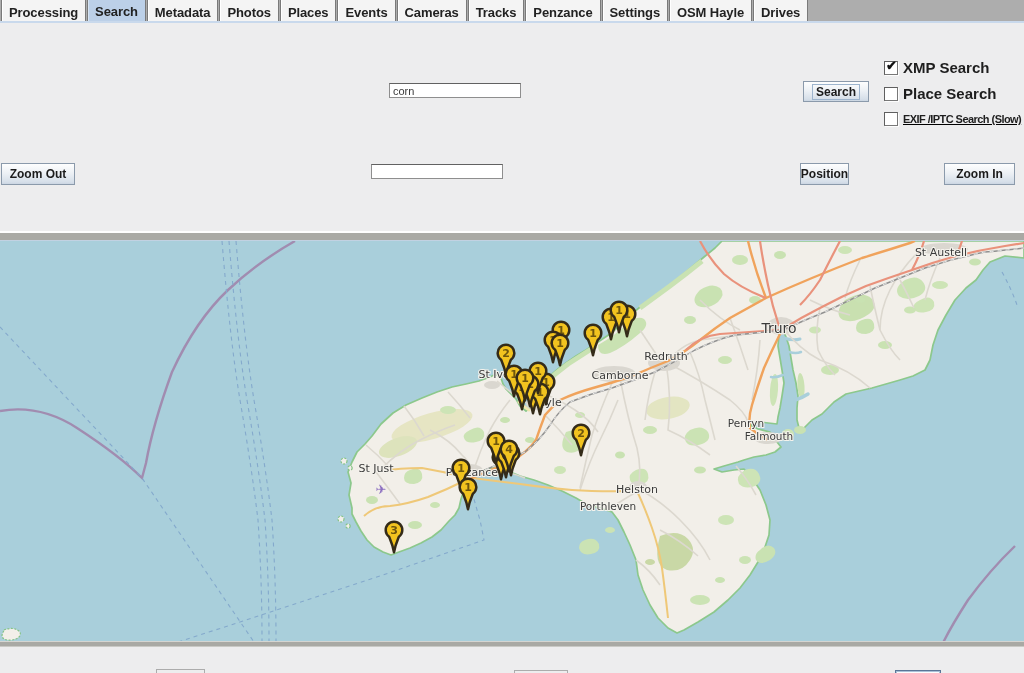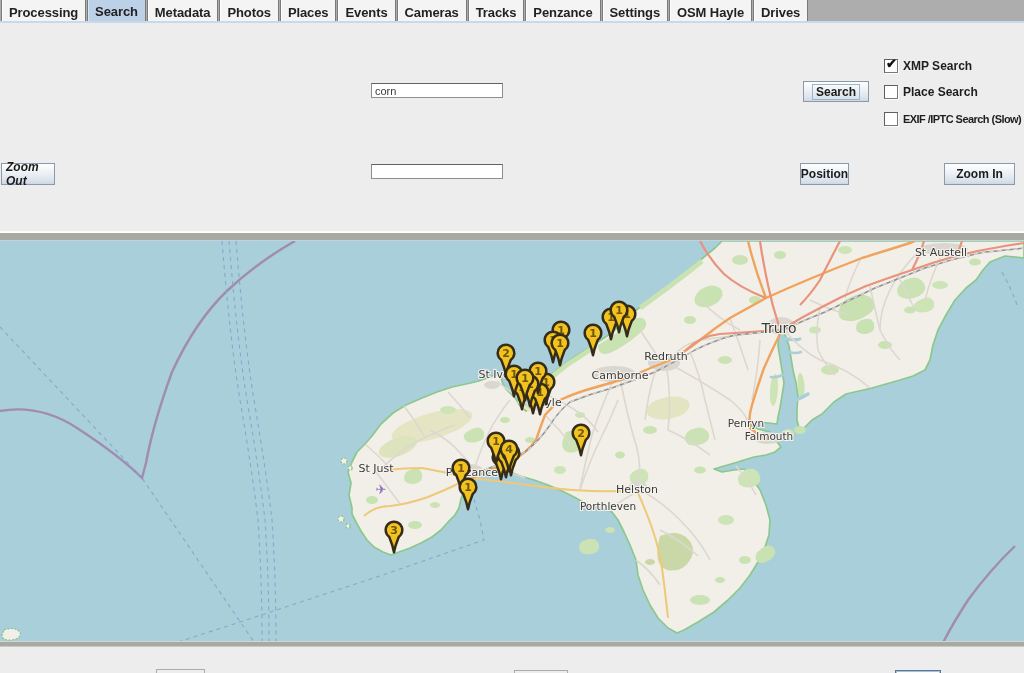--- a/index.html
+++ b/index.html
@@ -31,21 +31,21 @@
   .jbtn.focused .flabel{border-color:#9DB4CD;}
   .jbtn.default-btn{border-color:#5A7597;box-shadow:0 0 0 1px #A9C0D8 inset;}
   .jbtn.disabled{background:#EDEDEE;border:1px solid #ACACAC;color:#9B9B9B;}
 
   .jcheck{position:absolute;display:flex;align-items:center;gap:5px;}
   .jcheck .box{width:12px;height:12px;background:#FFFFFF;border:1px solid #787878;
         border-top-color:#5F5F5F;border-left-color:#5F5F5F;position:relative;flex:none;
         box-shadow:1px 1px 0 #FDFDFD;}
   .jcheck .mark{display:none;position:absolute;left:1px;top:-4px;font-size:13px;font-weight:bold;color:#111;}
   .jcheck.checked .mark{display:block;}
-  .jcheck .clabel{font-weight:bold;font-size:12px;color:#1E1E1E;white-space:nowrap;}
+  .jcheck .clabel{font-weight:bold;font-size:15px;color:#1E1E1E;white-space:nowrap;}
   .jcheck .clabel.tight{letter-spacing:-0.55px;font-size:11px;}
 
   .status{position:absolute;left:84px;top:183px;font-weight:bold;font-size:12px;color:#2A2A2A;}
 
   
   .divider{position:absolute;left:0;width:1024px;}
   .div-top{top:231px;height:10px;background:linear-gradient(to bottom,#FDFDFD 0 2px,#A9A9A4 2px 9px,#C2D2E2 9px 10px);}
   .div-bottom{top:641px;height:6px;background:linear-gradient(to bottom,#D5D5D1 0 1px,#A9A9A4 1px 5px,#C9C9C5 5px 6px);}
 
   
@@ -74,42 +74,42 @@
       <div class="tab">Penzance</div>
       <div class="tab">Settings</div>
       <div class="tab">OSM Hayle</div>
       <div class="tab">Drives</div>
     </div>
 </div>
 <div class="tabline"></div>
 
 <div class="toppanel">
 
-  <input class="jtext" style="left: 371px; top: 60px; width: 124px; height: 13px;" value="corn">
+  <input class="jtext" style="left: 389px; top: 60px; width: 124px; height: 13px;" value="corn">
 
   <div class="jbtn focused" style="left:803px;top:58px;width:66px;height:21px;">
     <span class="flabel">Search</span>
   </div>
 
   <div class="jcheck checked" style="left:884px;top:36px;">
     <span class="box">
         <span class="mark">✔</span>
       </span>
     <span class="clabel">XMP Search</span>
   </div>
   <div class="jcheck" style="left:884px;top:62px;">
     <span class="box"></span>
     <span class="clabel">Place Search</span>
   </div>
-  <div class="jcheck" style="left:884px;top:89px;">
+  <div class="jcheck" style="left:884px;top:89px;text-decoration:underline;">
     <span class="box"></span>
     <span class="clabel tight">EXIF /IPTC Search (Slow)</span>
   </div>
 
-  <div class="jbtn" style="left:1px;top:140px;width:54px;height:22px;font-style:italic;">
+  <div class="jbtn" style="left:1px;top:140px;width:74px;height:22px;">
     <span class="flabel">Zoom Out</span>
   </div>
 
   <input class="jtext" style="left: 371px; top: 141px; width: 124px; height: 13px;" value="">
 
   <div class="jbtn" style="left:800px;top:140px;width:49px;height:22px;">
     <span class="flabel">Position</span>
   </div>
 
   <div class="jbtn" style="left:916px;top:140px;width:71px;height:22px;margin-left:28px;">

